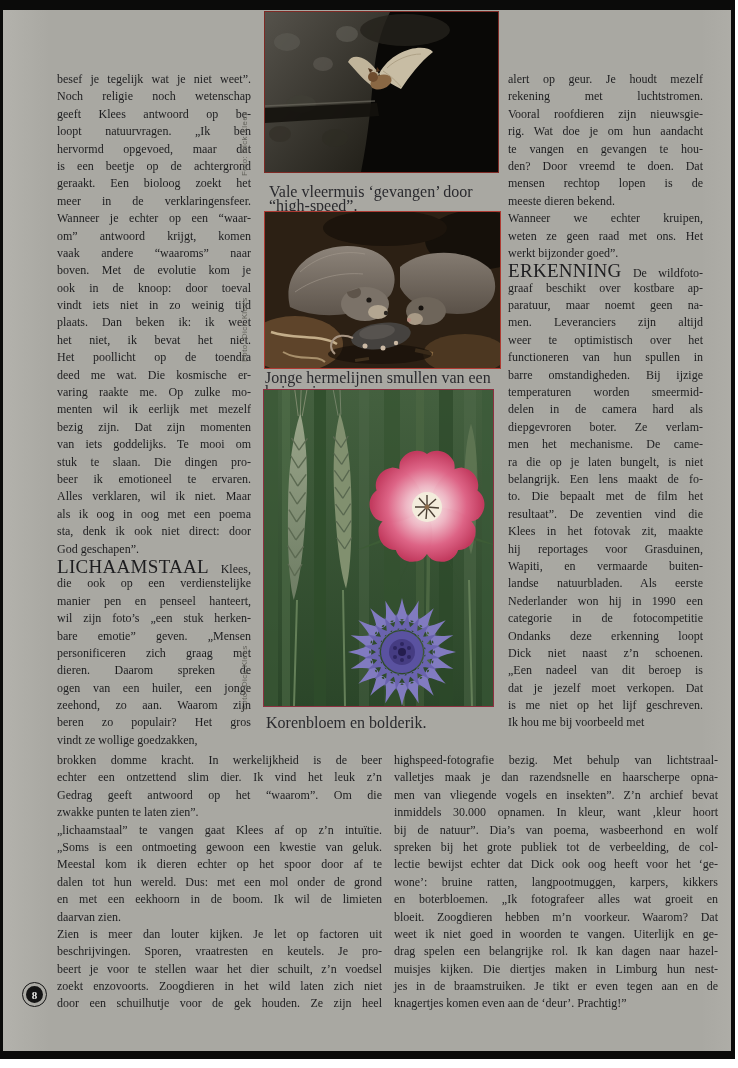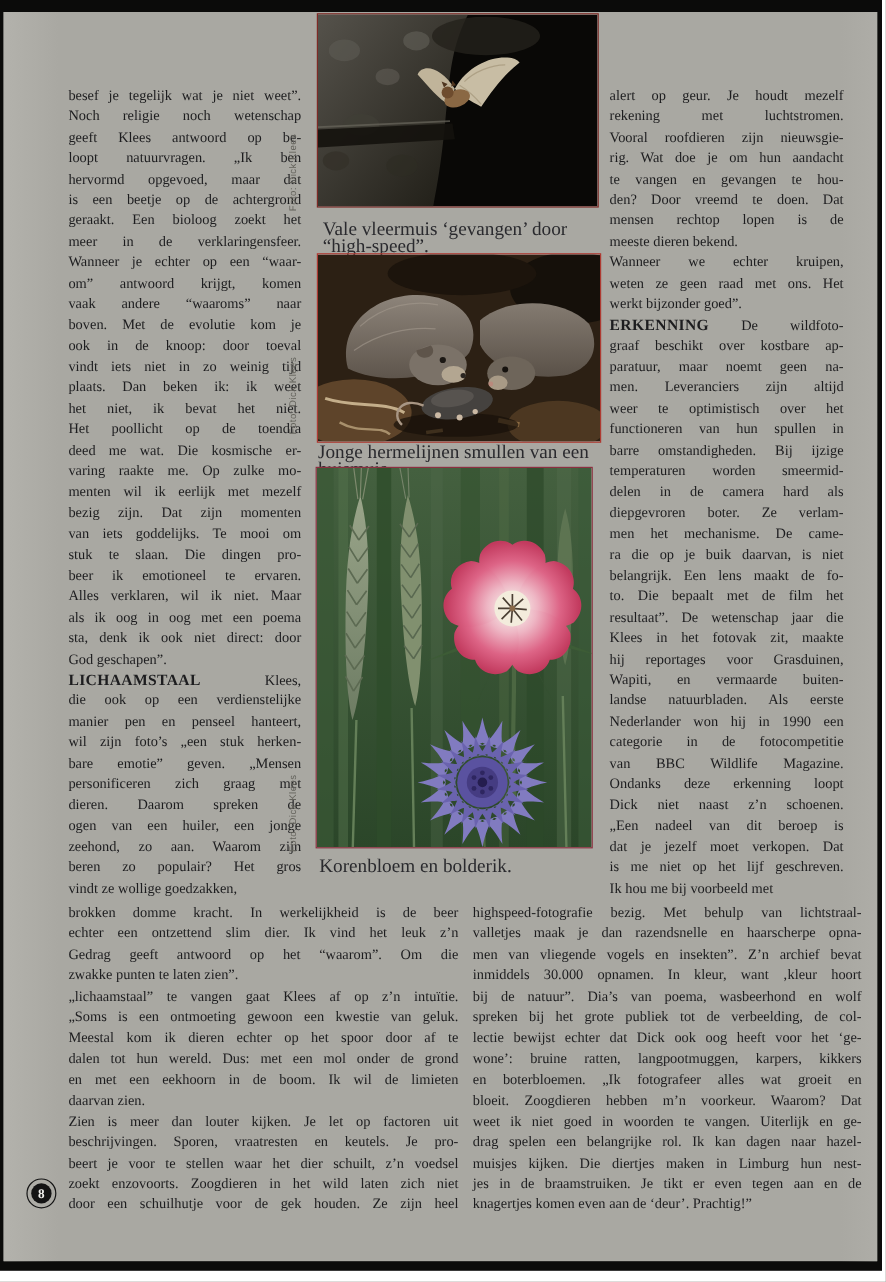--- a/index.html
+++ b/index.html
@@ -10,21 +10,21 @@
   .frame{position:absolute;left:0;top:0;width:735px;height:1059px;background:#0b0b0a;}
   .page{
     position:absolute;left:3px;top:10px;width:728px;height:1041px;
     background:#a9a8a2;overflow:hidden;
     background-image:linear-gradient(90deg,#b3b2ac 0px,rgba(179,178,172,0) 46px),
                      linear-gradient(270deg,#aeada7 0px,rgba(174,173,167,0) 30px);
   }
   .textcol{position:absolute;color:#1d1d1f;font-size:12px;line-height:17.4px;}
   .textcol .line{text-align:justify;text-align-last:justify;height:17.4px;overflow:visible;}
   .textcol .line.end{text-align-last:left;}
-  .textcol strong{font-weight:bold;font-size:13px;letter-spacing:.3px;}
+  .textcol strong{font-weight:normal;font-size:19px;letter-spacing:.3px;}
   .photo{position:absolute;overflow:hidden;}
   .photo svg{display:block;}
   .pb1{border:1px solid #7e2a25;}
   .pb2{border:1px solid #ae3a32;}
   .pb3{border:1px solid #8c3040;}
   .caption{position:absolute;font-size:16px;color:#2a2a2e;line-height:14px;}
   .credit{
     position:absolute;left:246px;font-family:"Liberation Sans", sans-serif;
     font-size:8px;color:#63625b;letter-spacing:.4px;white-space:nowrap;
     transform:rotate(-90deg);transform-origin:0 100%;
@@ -122,31 +122,30 @@
       <div class="line">graaf beschikt over kostbare ap-</div>
       <div class="line">paratuur, maar noemt geen na-</div>
       <div class="line">men. Leveranciers zijn altijd</div>
       <div class="line">weer te optimistisch over het</div>
       <div class="line">functioneren van hun spullen in</div>
       <div class="line">barre omstandigheden. Bij ijzige</div>
       <div class="line">temperaturen worden smeermid-</div>
       <div class="line">delen in de camera hard als</div>
       <div class="line">diepgevroren boter. Ze verlam-</div>
       <div class="line">men het mechanisme. De came-</div>
-      <div class="line">ra die op je buik daarvan, is niet</div>
+      <div class="line">ra die op je laten bungelt, is niet</div>
       <div class="line">belangrijk. Een lens maakt de fo-</div>
       <div class="line">to. Die bepaalt met de film het</div>
-      <div class="line">resultaat”. De wetenschap jaar die</div>
+      <div class="line">resultaat”. De zeventien vind die</div>
       <div class="line">Klees in het fotovak zit, maakte</div>
       <div class="line">hij reportages voor Grasduinen,</div>
       <div class="line">Wapiti, en vermaarde buiten-</div>
       <div class="line">landse natuurbladen. Als eerste</div>
       <div class="line">Nederlander won hij in 1990 een</div>
       <div class="line">categorie in de fotocompetitie</div>
-      <div class="line">van BBC Wildlife Magazine.</div>
       <div class="line">Ondanks deze erkenning loopt</div>
       <div class="line">Dick niet naast z’n schoenen.</div>
       <div class="line">„Een nadeel van dit beroep is</div>
       <div class="line">dat je jezelf moet verkopen. Dat</div>
       <div class="line">is me niet op het lijf geschreven.</div>
       <div class="line end">Ik hou me bij voorbeeld met</div>
     </div>
 
   <div class="textcol" style="left:391px;top:742px;width:324px;">
       <div class="line">highspeed-fotografie bezig. Met behulp van lichtstraal-</div>

